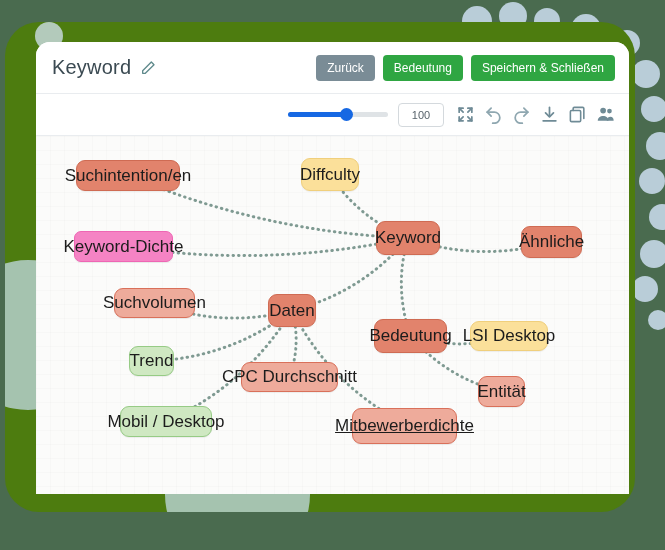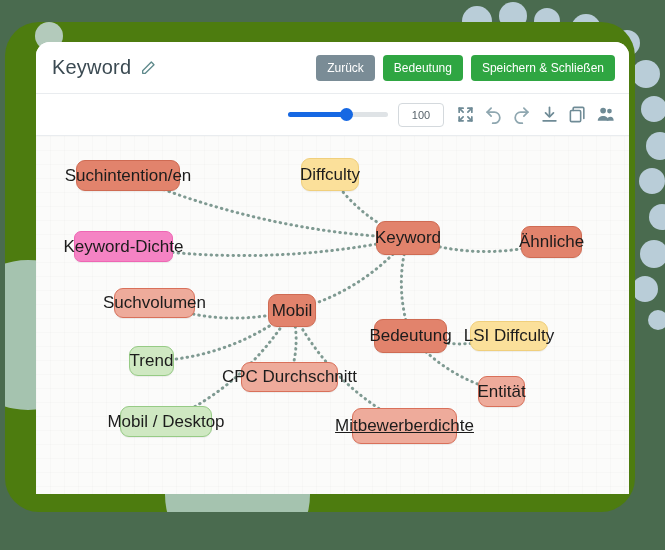--- a/index.html
+++ b/index.html
@@ -265,27 +265,27 @@
             <div class="node n-salmon" style="left: 485px; top: 90px; width: 61px; height: 32px;">
               <span>Ähnliche</span>
             </div>
             <div class="node n-pink" style="left: 38px; top: 95px; width: 99px; height: 31px; border-radius: 7px;">
               <span>Keyword-Dichte</span>
             </div>
             <div class="node n-salmon-lite" style="left: 78px; top: 152px; width: 81px; height: 30px;">
               <span>Suchvolumen</span>
             </div>
             <div class="node n-salmon" style="left: 232px; top: 158px; width: 48px; height: 33px;">
-              <span>Mobil</span>
+              <span>Daten</span>
             </div>
             <div class="node n-salmon" style="left: 338px; top: 183px; width: 73px; height: 34px;">
               <span>Bedeutung</span>
             </div>
             <div class="node n-yellow" style="left: 434px; top: 185px; width: 78px; height: 30px;">
-              <span>LSI Diffculty</span>
+              <span>LSI Desktop</span>
             </div>
             <div class="node n-green" style="left: 93px; top: 210px; width: 45px; height: 30px;">
               <span>Trend</span>
             </div>
             <div class="node n-salmon-lite" style="left: 205px; top: 226px; width: 97px; height: 30px;">
               <span>CPC Durchschnitt</span>
             </div>
             <div class="node n-salmon-lite" style="left: 442px; top: 240px; width: 47px; height: 31px;">
               <span>Entität</span>
             </div>

